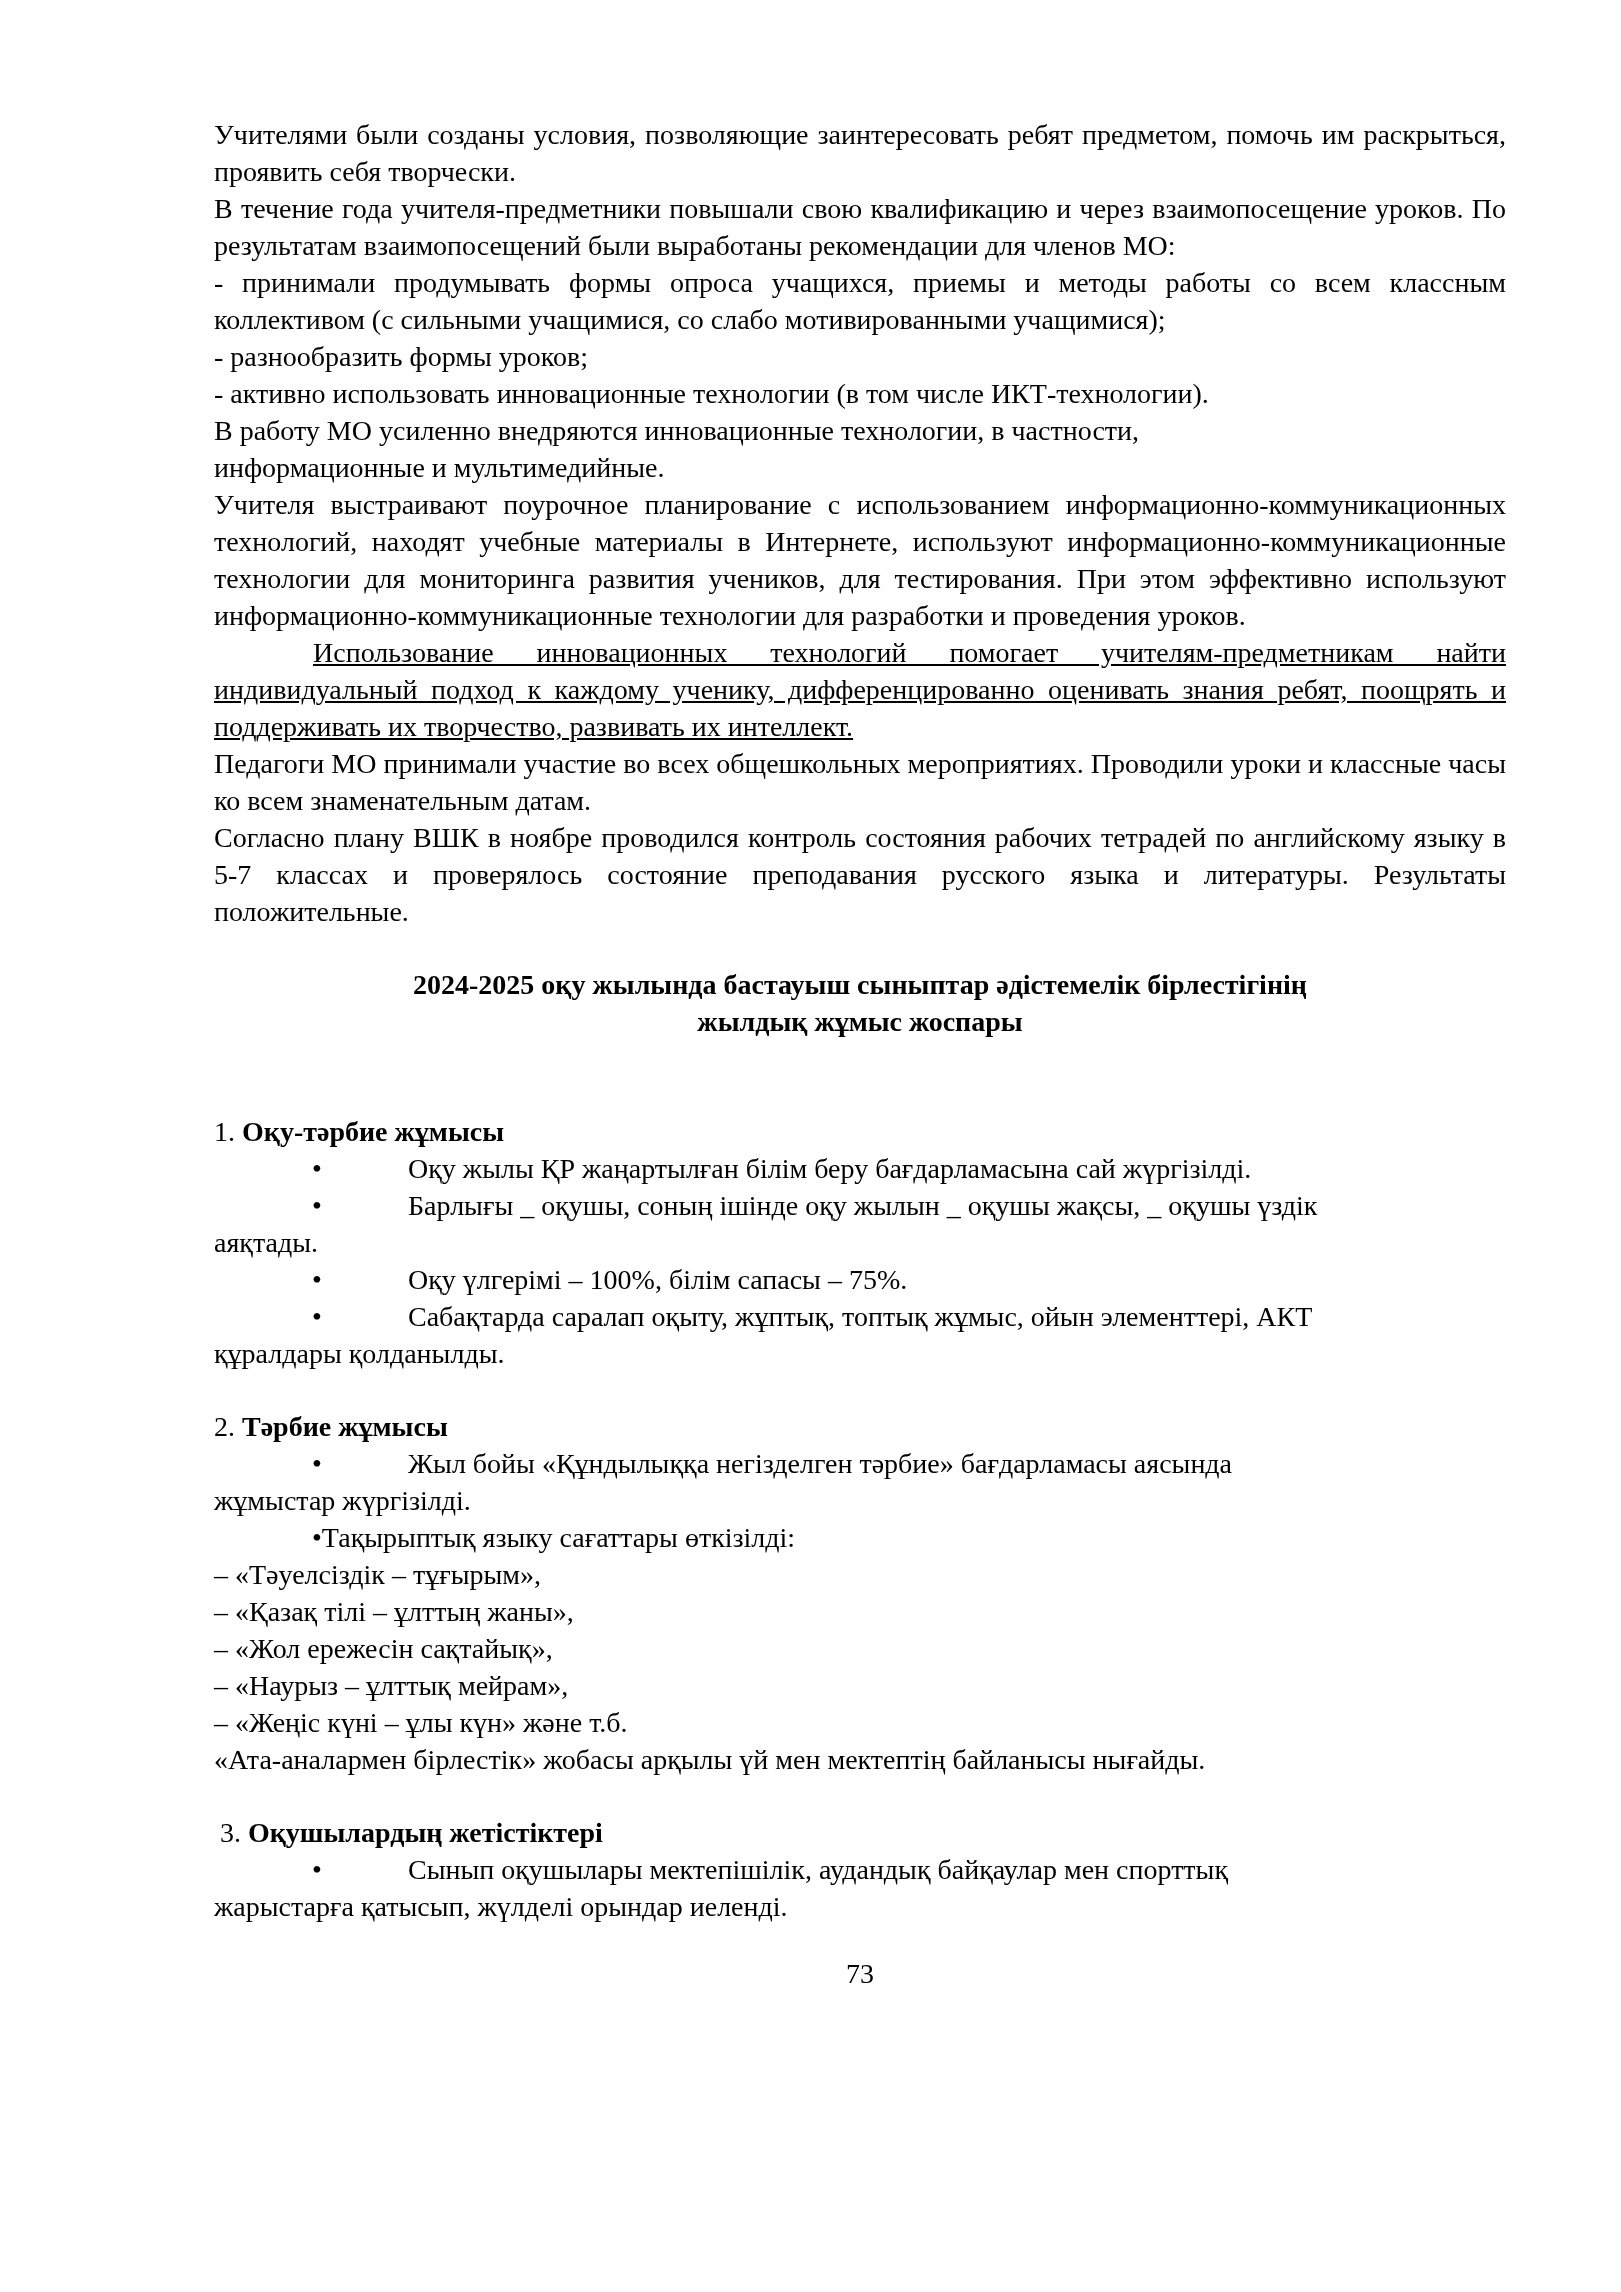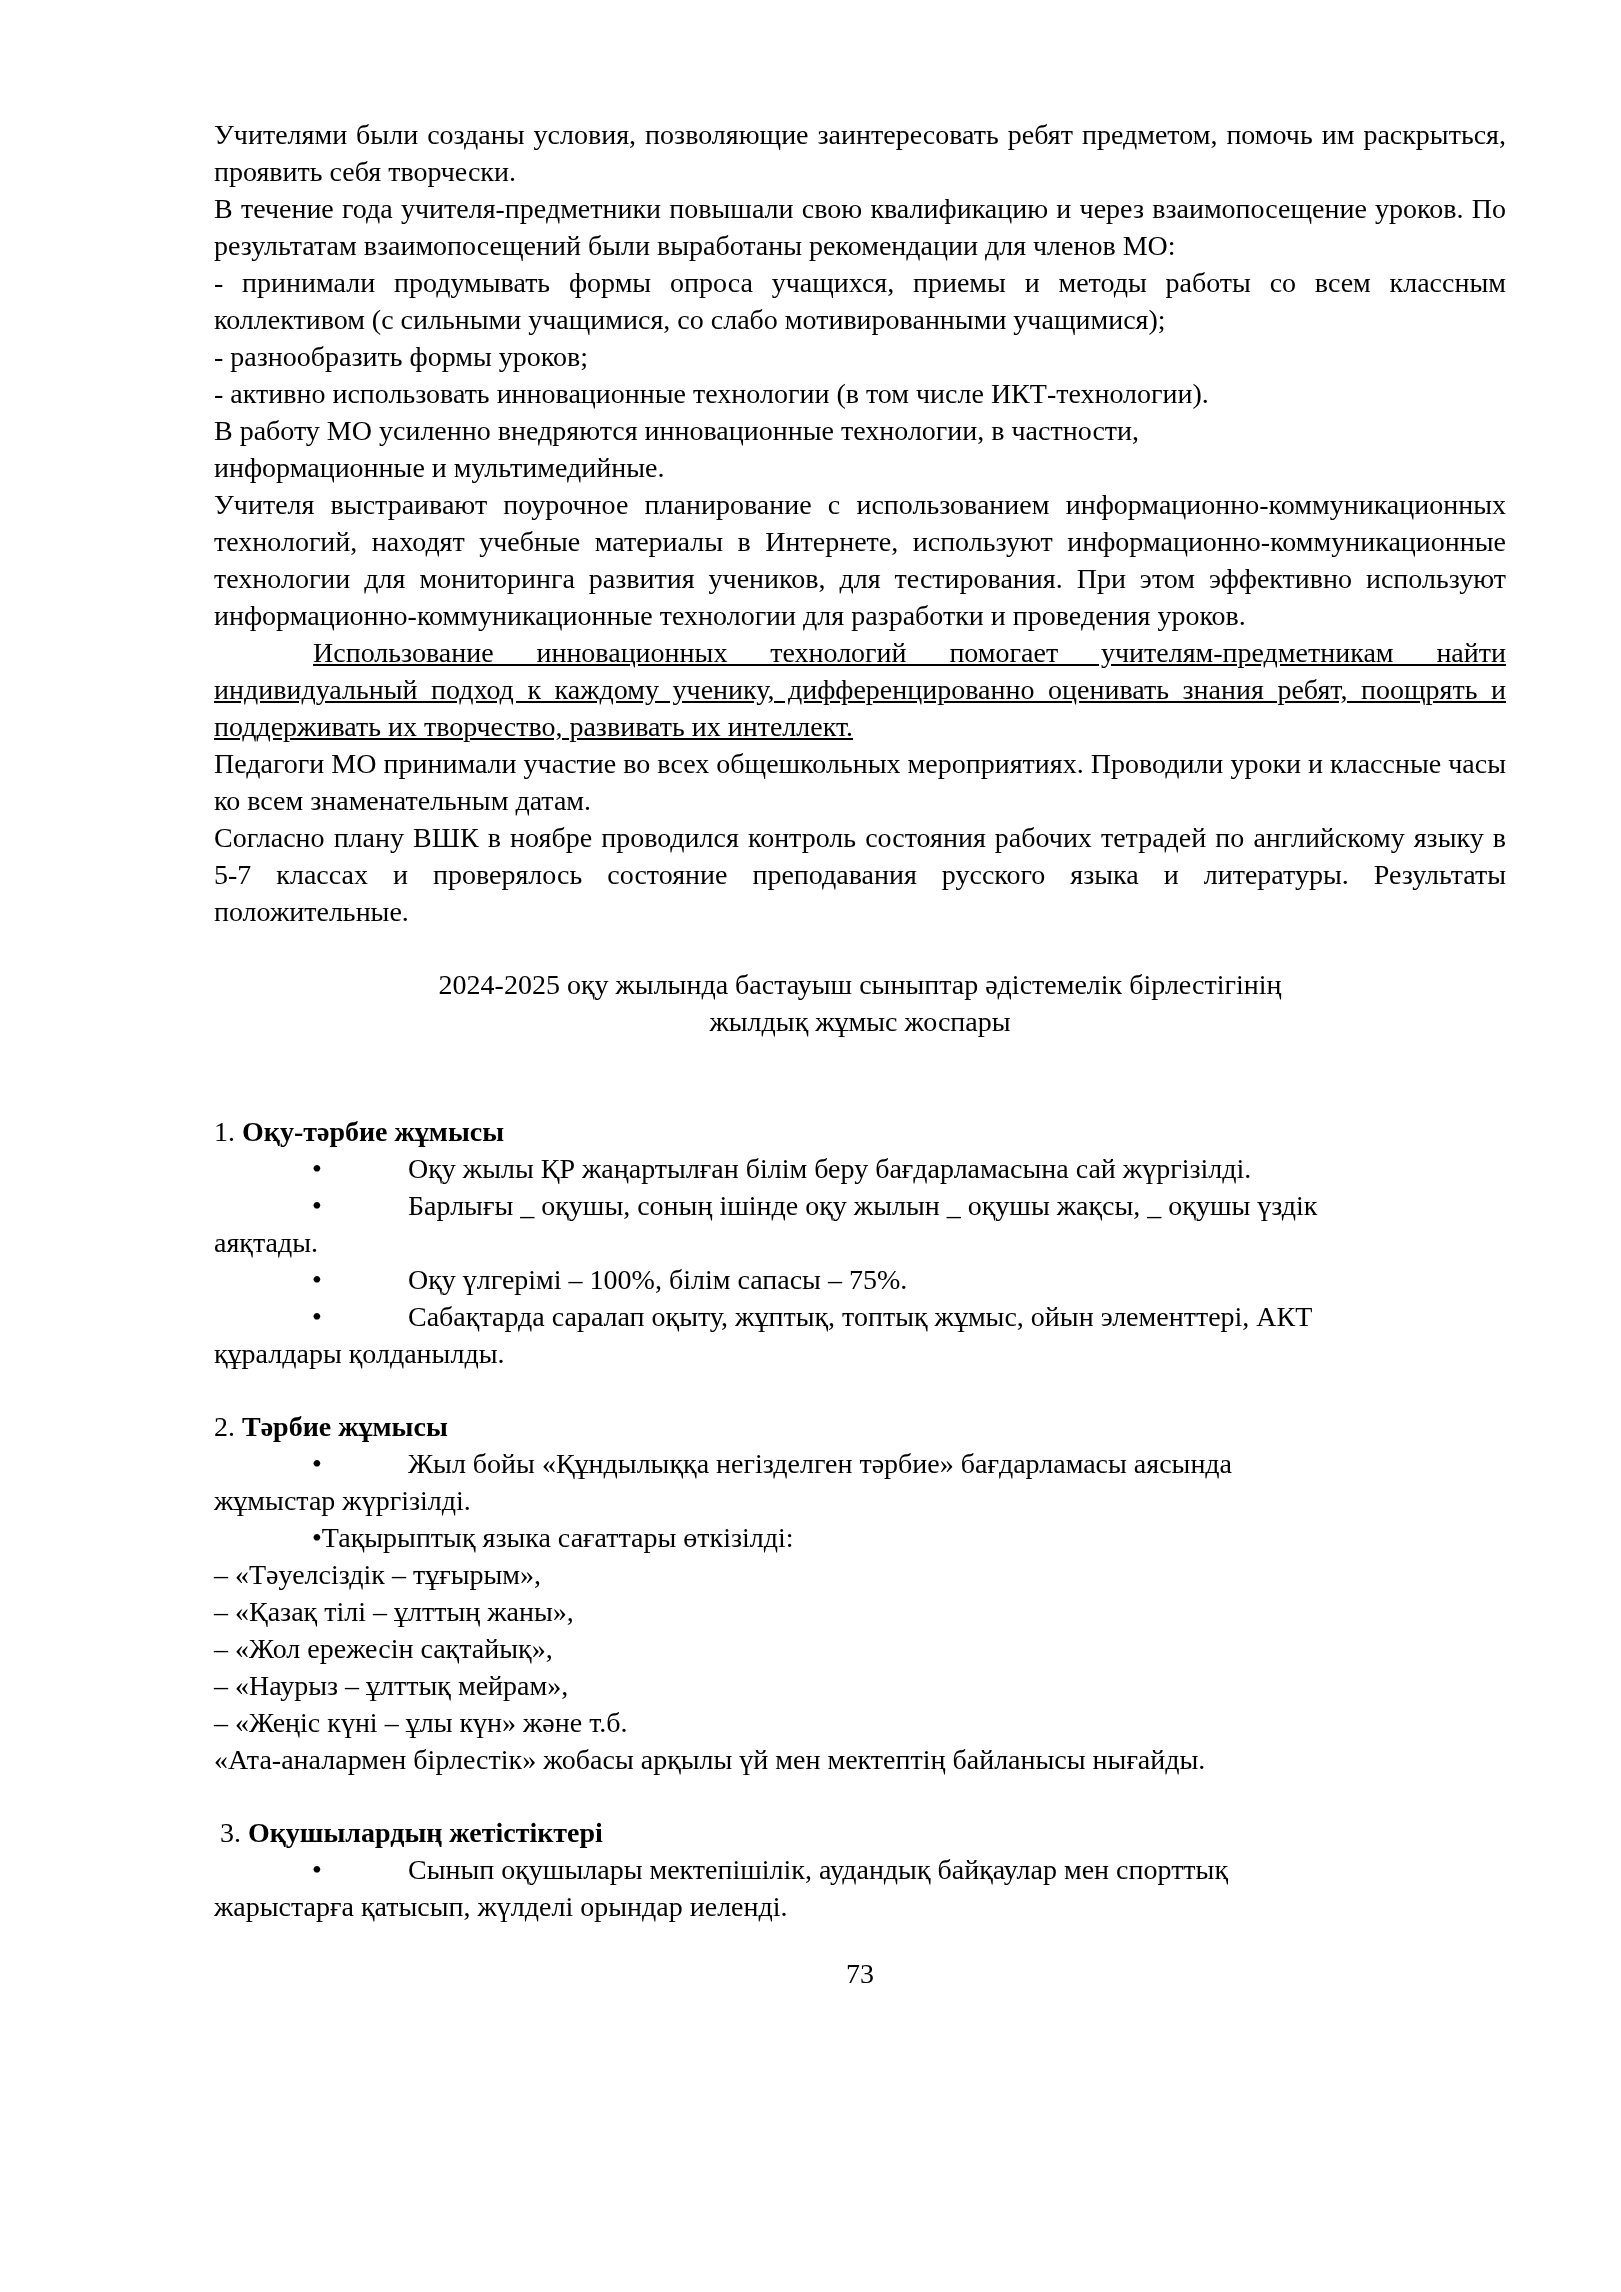--- a/index.html
+++ b/index.html
@@ -12,21 +12,21 @@
     font-family: "Liberation Serif", "DejaVu Serif", serif;
     font-size: 28px;
     line-height: 37px;
     color: #000;
   }
   .p { margin: 0; }
   .just { text-align: justify; text-align-last: left; }
   .indent { text-indent: 99px; text-decoration: underline; }
   .title {
     text-align: center;
-    font-weight: normal;
+    font-weight: bold;
     margin-top: 36px;
     line-height: 37px;
   }
   .gap1 { height: 36px; }
   .gap2 { height: 73px; }
   .sec-head { margin: 0; }
   .sec-head b { font-weight: bold; }
   .bullet-wrap { margin: 0; }
   .bullet-wrap .first { position: relative; display: block; padding-left: 194px; }
   .bullet-wrap .first .dot { position: absolute; left: 98px; }
@@ -81,21 +81,21 @@
   <div class="gap1"></div>
 
   <p class="sec-head">
     <span>2.</span>
     <b>Тәрбие жұмысы</b>
   </p>
   <div class="bullet-wrap">
     <span class="first"><span class="dot">•</span><span>Жыл бойы «Құндылыққа негізделген тәрбие» бағдарламасы аясында</span></span>
     <span>жұмыстар жүргізілді.</span>
   </div>
-  <p class="bullet-inline"><span>•</span><span>Тақырыптық языка сағаттары өткізілді:</span></p>
+  <p class="bullet-inline"><span>•</span><span>Тақырыптық языку сағаттары өткізілді:</span></p>
   <p class="p">– «Тәуелсіздік – тұғырым»,</p>
   <p class="p">– «Қазақ тілі – ұлттың жаны»,</p>
   <p class="p">– «Жол ережесін сақтайық»,</p>
   <p class="p">– «Наурыз – ұлттық мейрам»,</p>
   <p class="p">– «Жеңіс күні – ұлы күн» және т.б.</p>
   <p class="p">«Ата-аналармен бірлестік» жобасы арқылы үй мен мектептің байланысы нығайды.</p>
 
   <div class="gap1"></div>
 
   <p class="sec-head" style="padding-left:5.9px">

